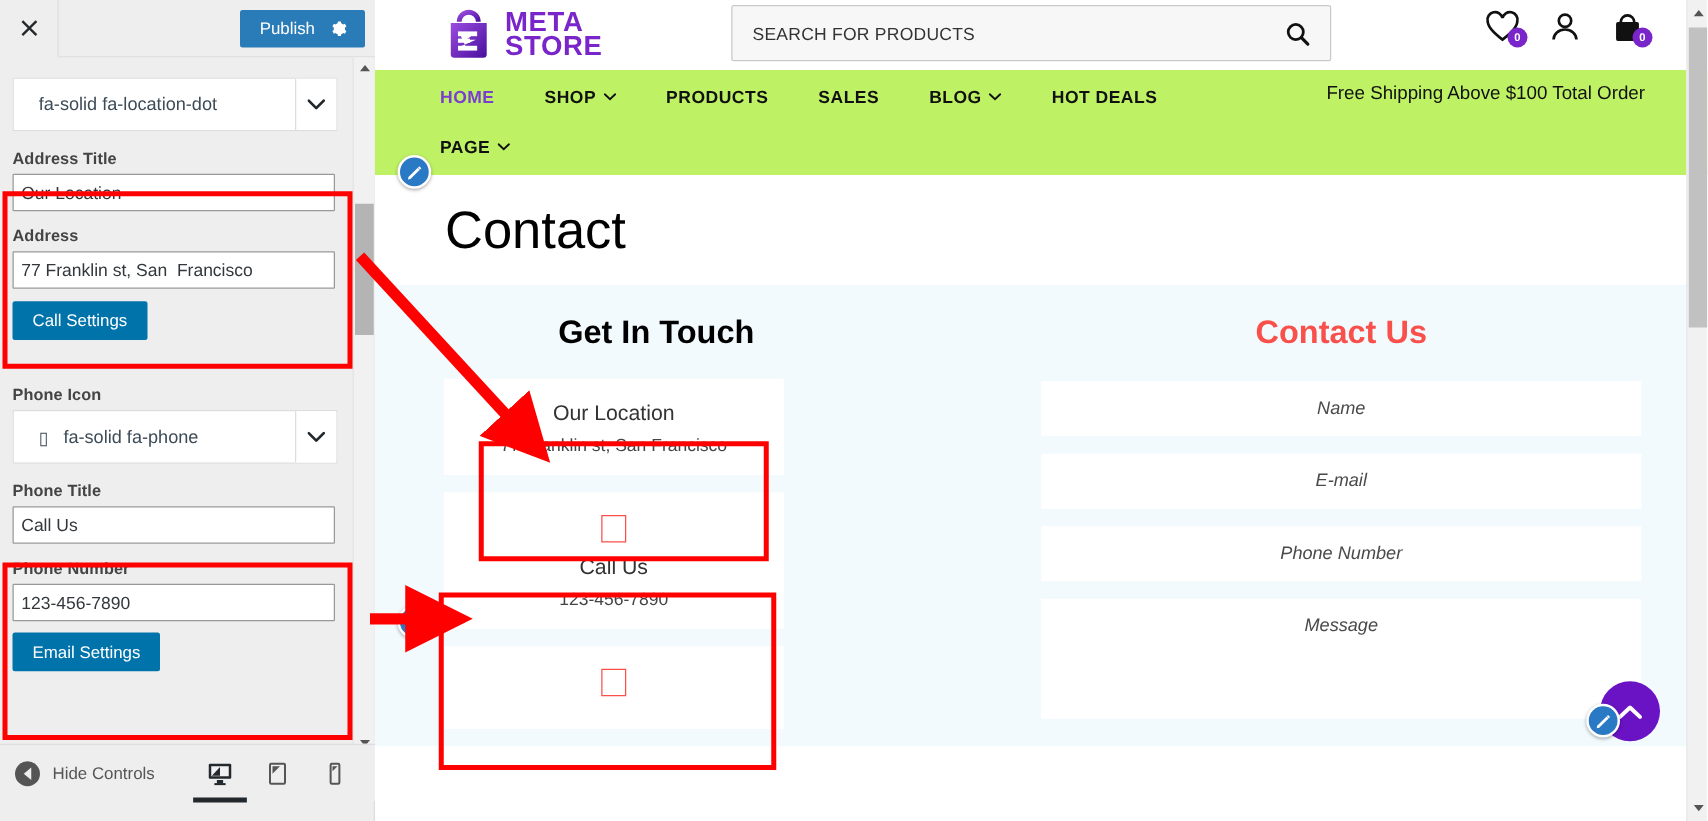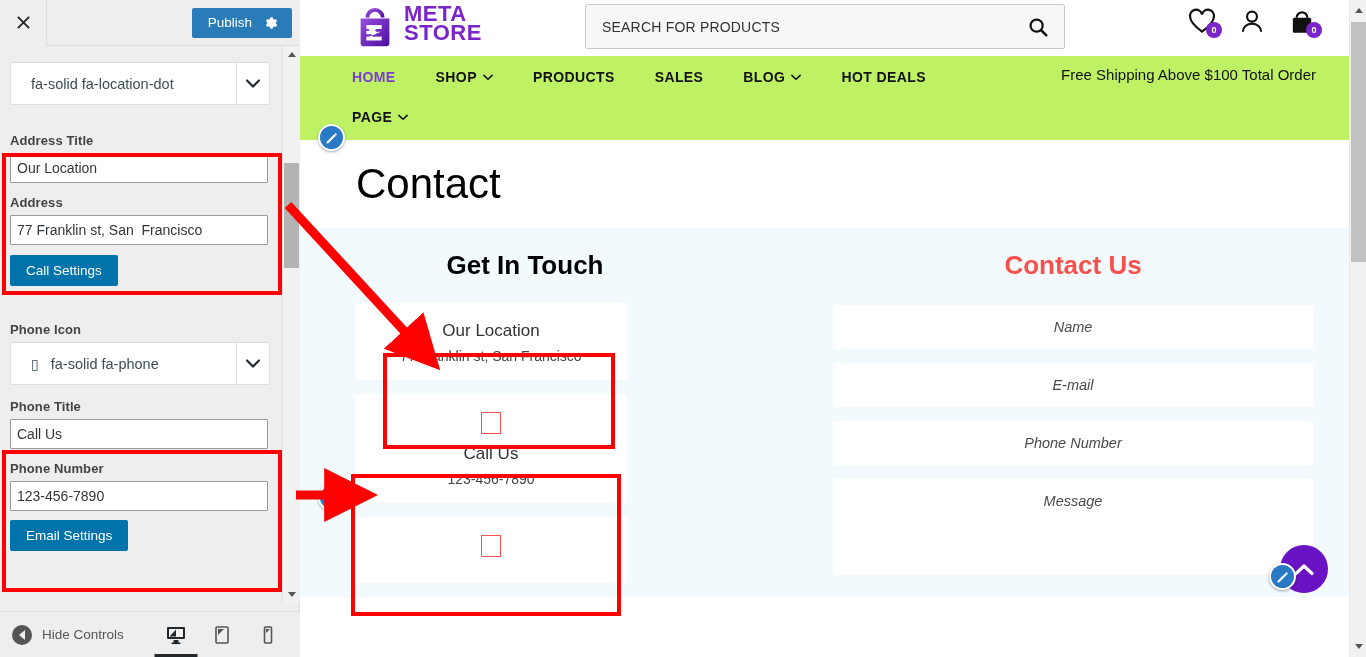--- a/index.html
+++ b/index.html
@@ -112,21 +112,21 @@
   }
 
   
   .redbox {
     position: absolute; border: 4px solid #ff0000;
     pointer-events: none; z-index: 40;
   }
 
   
   #cz-footer {
-    position: absolute; left: 0; bottom: 0;
+    position: absolute; left: 0; bottom: 16px;
     width: 300px; height: 46px;
     background: #eeeeee; border-top: 1px solid #ddd;
     display: flex; align-items: center;
   }
   #hide-controls {
     display: flex; align-items: center; gap: 10px;
     padding-left: 12px; cursor: pointer;
   }
   #hide-controls .circle {
     width: 20px; height: 20px; border-radius: 50%;
@@ -150,21 +150,21 @@
   
   #preview {
     position: absolute; left: 300px; top: 0;
     width: 1066px; height: 657px; background: #fff;
     overflow: hidden;
   }
   #site-topbar {
     height: 56px; background: #fff;
     display: flex; align-items: center; position: relative;
   }
-  #logo { margin-left: 52px; display: flex; align-items: flex-start; gap: 6px; }
+  #logo { margin-left: 52px; display: flex; align-items: center; gap: 6px; }
   #logo svg { height: 46px; width: 46px; }
   #logo .logo-text {
     display: flex; flex-direction: column; line-height: 0.86;
     font-weight: 800; font-size: 22px; letter-spacing: .5px;
   }
   #logo .t1 { color: #7a25c9; }
   #logo .t2 { color: #7a25c9; }
 
   #search-wrap {
     position: absolute; left: 285px; top: 4px;
@@ -318,21 +318,21 @@
         <div class="cz-select">
           <span class="sel-text">fa-solid fa-location-dot</span>
           <span class="caret-box">
             <svg viewBox="0 0 14 9">
                 <path d="M1 1.5 L7 7.5 L13 1.5" stroke="#23282d" stroke-width="2.2" fill="none" stroke-linecap="round" stroke-linejoin="round"></path>
               </svg>
           </span>
         </div>
       </div>
 
-      <div class="cz-field" style="padding-top:24px;">
+      <div class="cz-field" style="padding-top:10px;">
         <div class="cz-label">Address Title</div>
         <input class="cz-input" type="text" value="Our Location" style="">
       </div>
 
       <div class="cz-field" style="padding-top:8px;">
         <div class="cz-label">Address</div>
         <input class="cz-input" type="text" value="77 Franklin st, San  Francisco" style="">
       </div>
 
       <button class="cz-section-btn">Call Settings</button>

